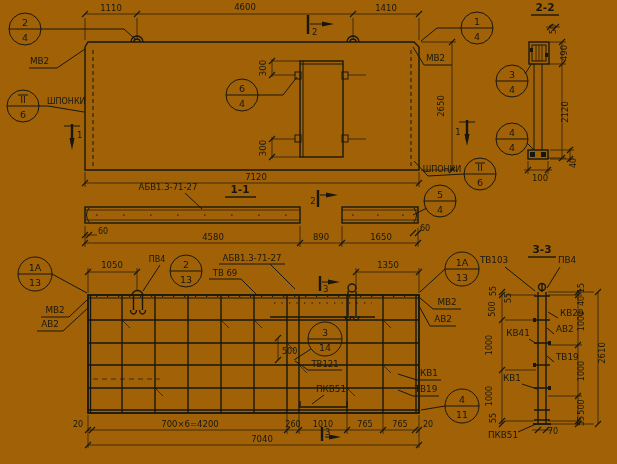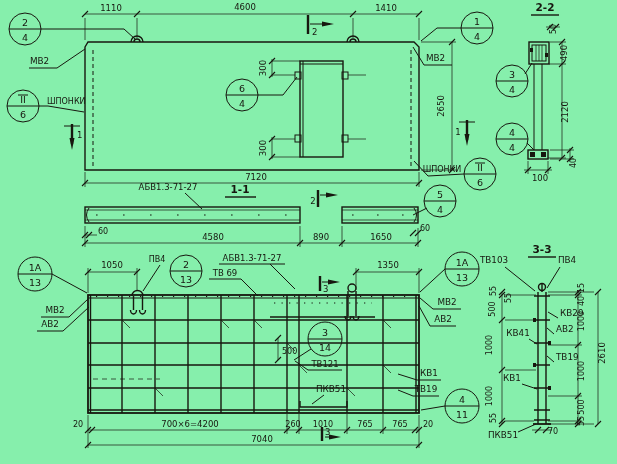--- a/index.html
+++ b/index.html
@@ -1,16 +1,16 @@
 <!DOCTYPE html>
 <html><head>
 <meta charset="utf-8">
 <style>
   html,body{margin:0;padding:0;background:#e9e9e6;}
-  .sheet{width:617px;height:464px;background:#86efac;position:relative;overflow:hidden;
+  .sheet{width:617px;height:464px;background:#a16207;position:relative;overflow:hidden;
          font-family:"DejaVu Sans",sans-serif;}
   svg{display:block;}
   .s1{stroke:#17170f;stroke-width:1;fill:none;}
   .s14{stroke:#17170f;stroke-width:1.4;fill:none;}
   .s2{stroke:#17170f;stroke-width:1.8;fill:none;}
   .s3{stroke:#17170f;stroke-width:2.4;fill:none;}
   .thin{stroke:#17170f;stroke-width:.7;fill:none;}
   .dash{stroke-dasharray:5,4;}
   .dash2{stroke-dasharray:4,3;}
   .tick{stroke:#17170f;stroke-width:1.1;fill:none;}

